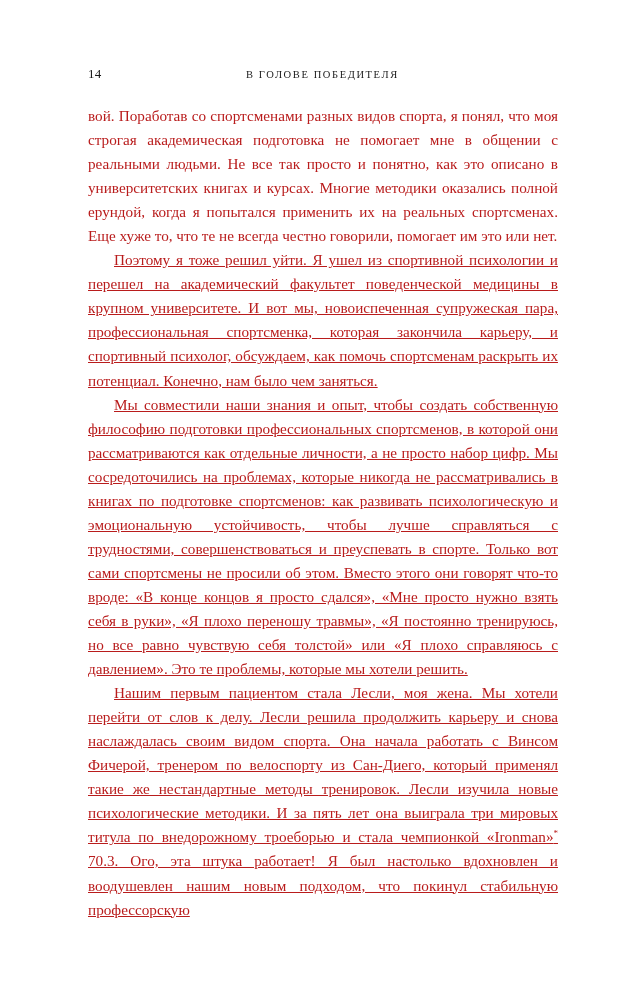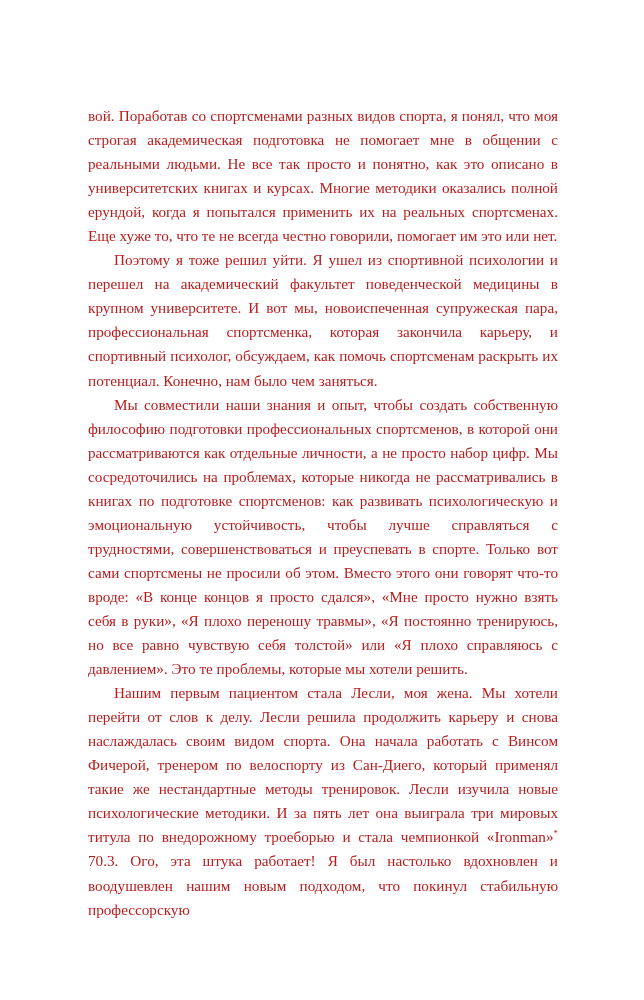--- a/index.html
+++ b/index.html
@@ -51,32 +51,37 @@
     margin: 0;
     font-size: 15.2px;
     line-height: 24.05px;
     text-align: justify;
     text-justify: inter-word;
     color: #b91c1c;
     hyphens: manual;
   }
   .body-text p.indent {
     text-indent: 26px;
+    text-decoration: underline;
   }
   sup {
     font-size: 9px;
     vertical-align: super;
     line-height: 0;
   }
 </style>
 </head>
 <body>
 
 <div class="page">
 
+  <div class="running-head">
+    <span class="folio">14</span>
+    <span class="head-title">В ГОЛОВЕ ПОБЕДИТЕЛЯ</span>
+  </div>
 
   <div class="body-text">
     <p>вой. Поработав со спортсменами разных видов спорта, я понял, что моя строгая академическая подготовка не помогает мне в общении с реальными людьми. Не все так просто и понятно, как это описано в университетских книгах и курсах. Многие методики оказались полной ерундой, когда я попытался применить их на реальных спортсменах. Еще хуже то, что те не всегда честно говорили, помогает им это или нет.</p>
     <p class="indent">Поэтому я тоже решил уйти. Я ушел из спортивной психологии и перешел на академический факультет поведенческой медицины в крупном университете. И вот мы, новоиспеченная супружеская пара, профессиональная спортсменка, которая закончила карьеру, и спортивный психолог, обсуждаем, как помочь спортсменам раскрыть их потенциал. Конечно, нам было чем заняться.</p>
     <p class="indent">Мы совместили наши знания и опыт, чтобы создать собственную философию подготовки профессиональных спортсменов, в которой они рассматриваются как отдельные личности, а не просто набор цифр. Мы сосредоточились на проблемах, которые никогда не рассматривались в книгах по подготовке спортсменов: как развивать психологическую и эмоциональную устойчивость, чтобы лучше справляться с трудностями, совершенствоваться и преуспевать в спорте. Только вот сами спортсмены не просили об этом. Вместо этого они говорят что-то вроде: «В конце концов я просто сдался», «Мне просто нужно взять себя в руки», «Я плохо переношу травмы», «Я постоянно тренируюсь, но все равно чувствую себя толстой» или «Я плохо справляюсь с давлением». Это те проблемы, которые мы хотели решить.</p>
     <p class="indent"><span>Нашим первым пациентом стала Лесли, моя жена. Мы хотели перейти от слов к делу. Лесли решила продолжить карьеру и снова наслаждалась своим видом спорта. Она начала работать с Винсом Фичерой, тренером по велоспорту из Сан-Диего, который применял такие же нестандартные методы тренировок. Лесли изучила новые психологические методики. И за пять лет она выиграла три мировых титула по внедорожному троеборью и стала чемпионкой «Ironman»</span><sup>*</sup><span> 70.3. Ого, эта штука работает! Я был настолько вдохновлен и воодушевлен нашим новым подходом, что покинул стабильную профессорскую</span></p>
   </div>
 
 </div>
 

